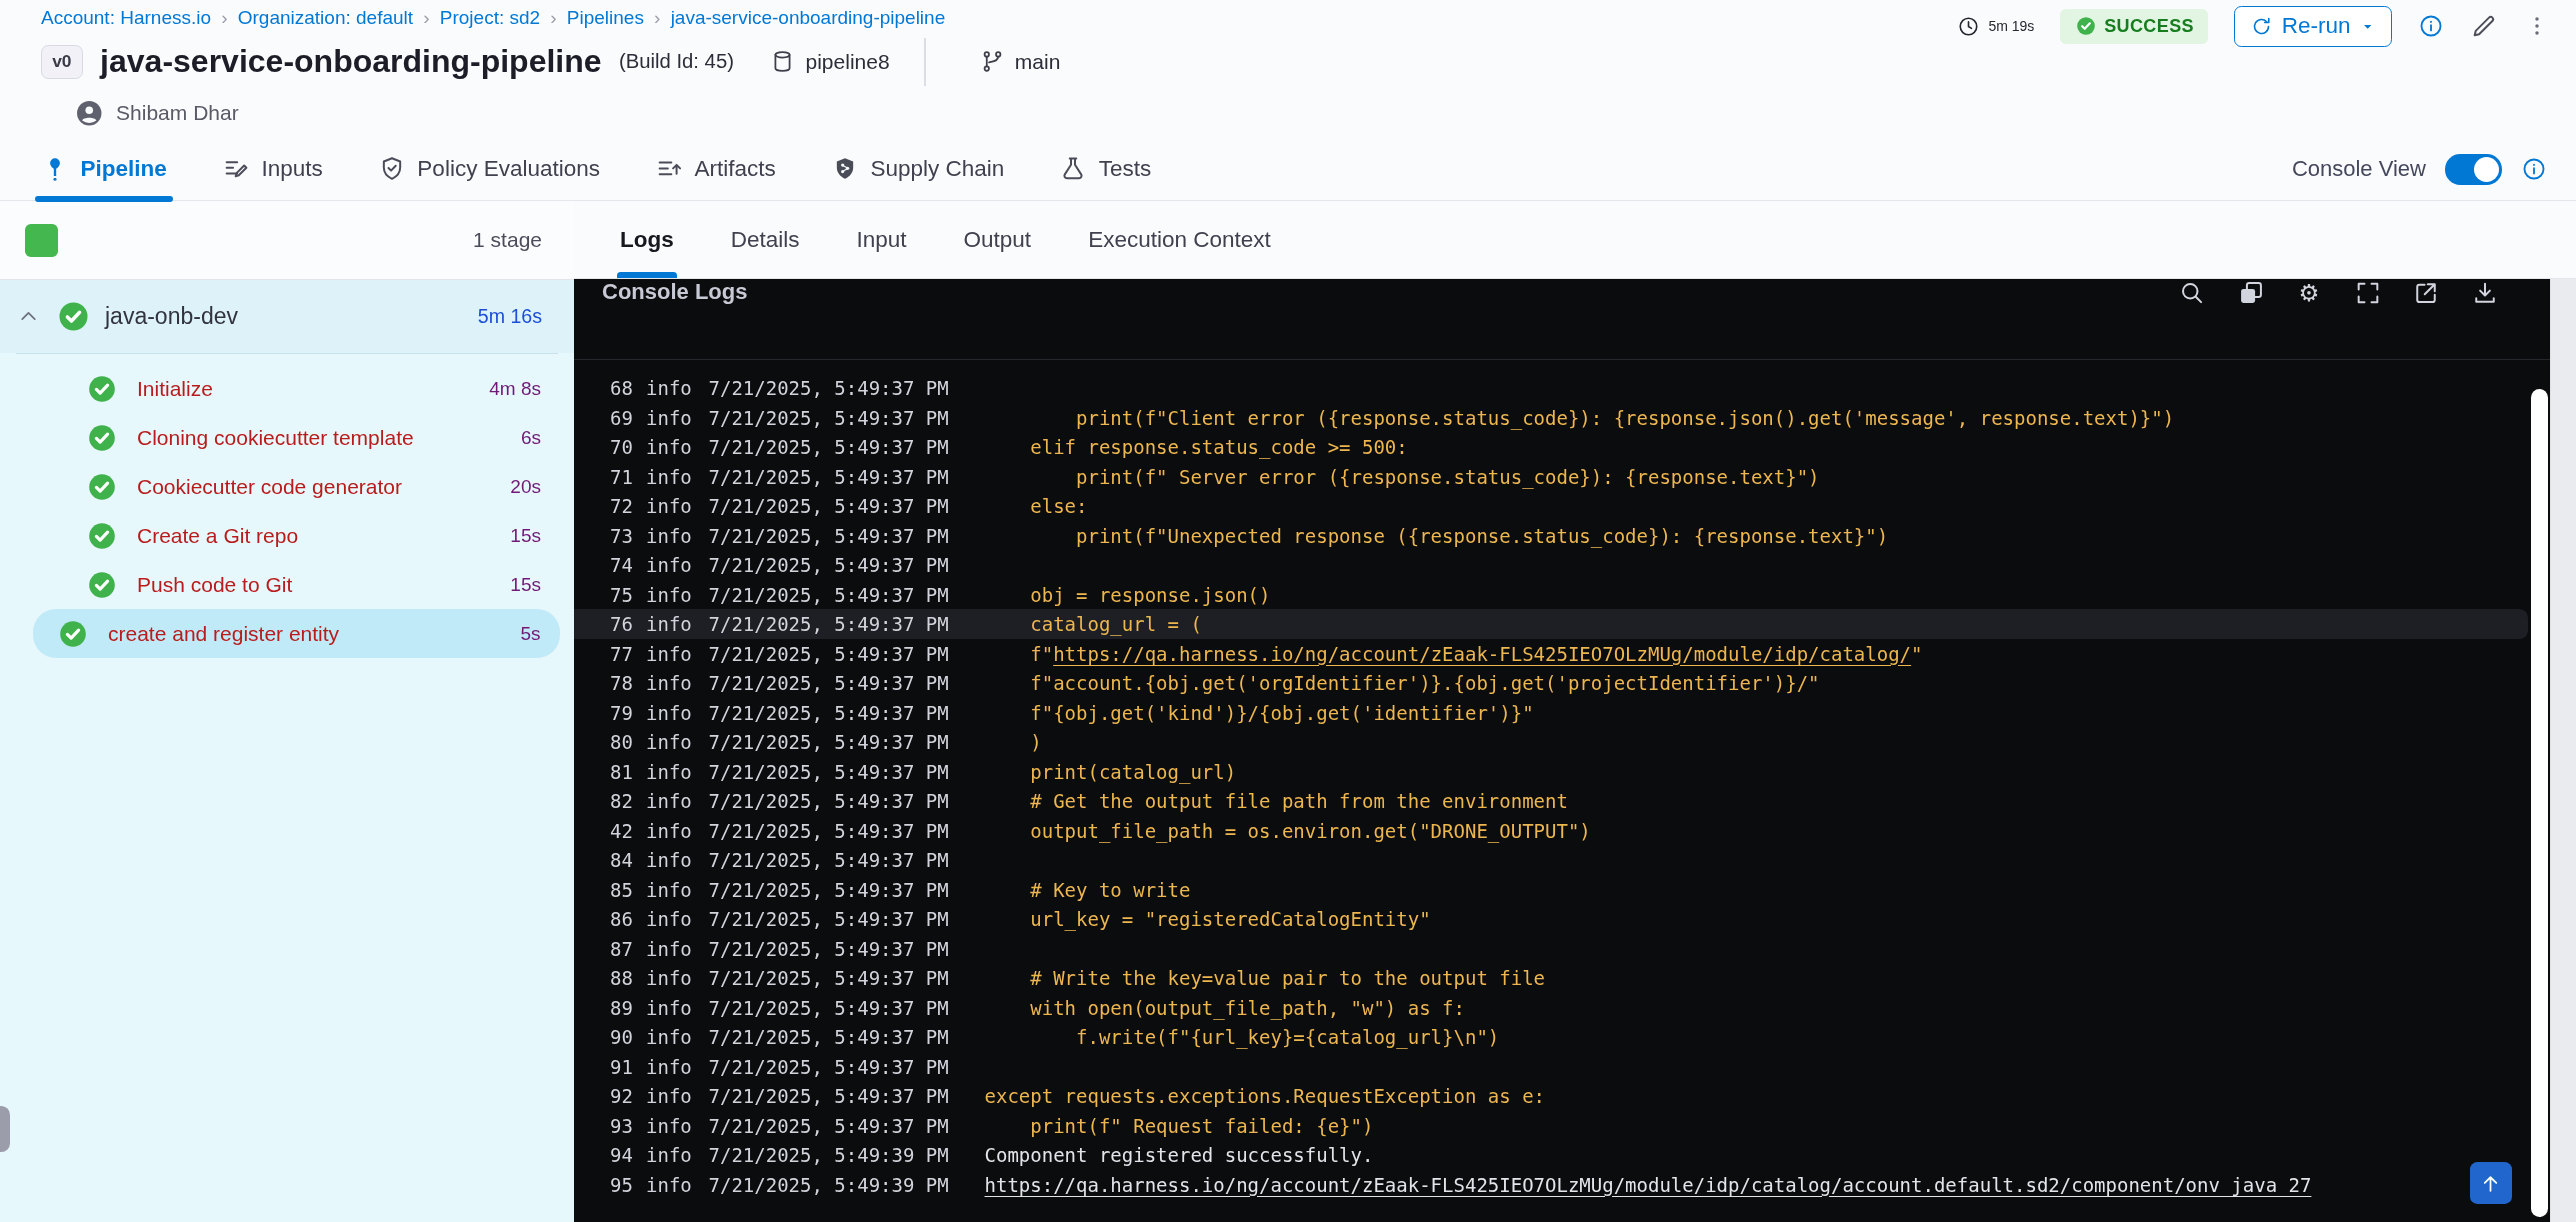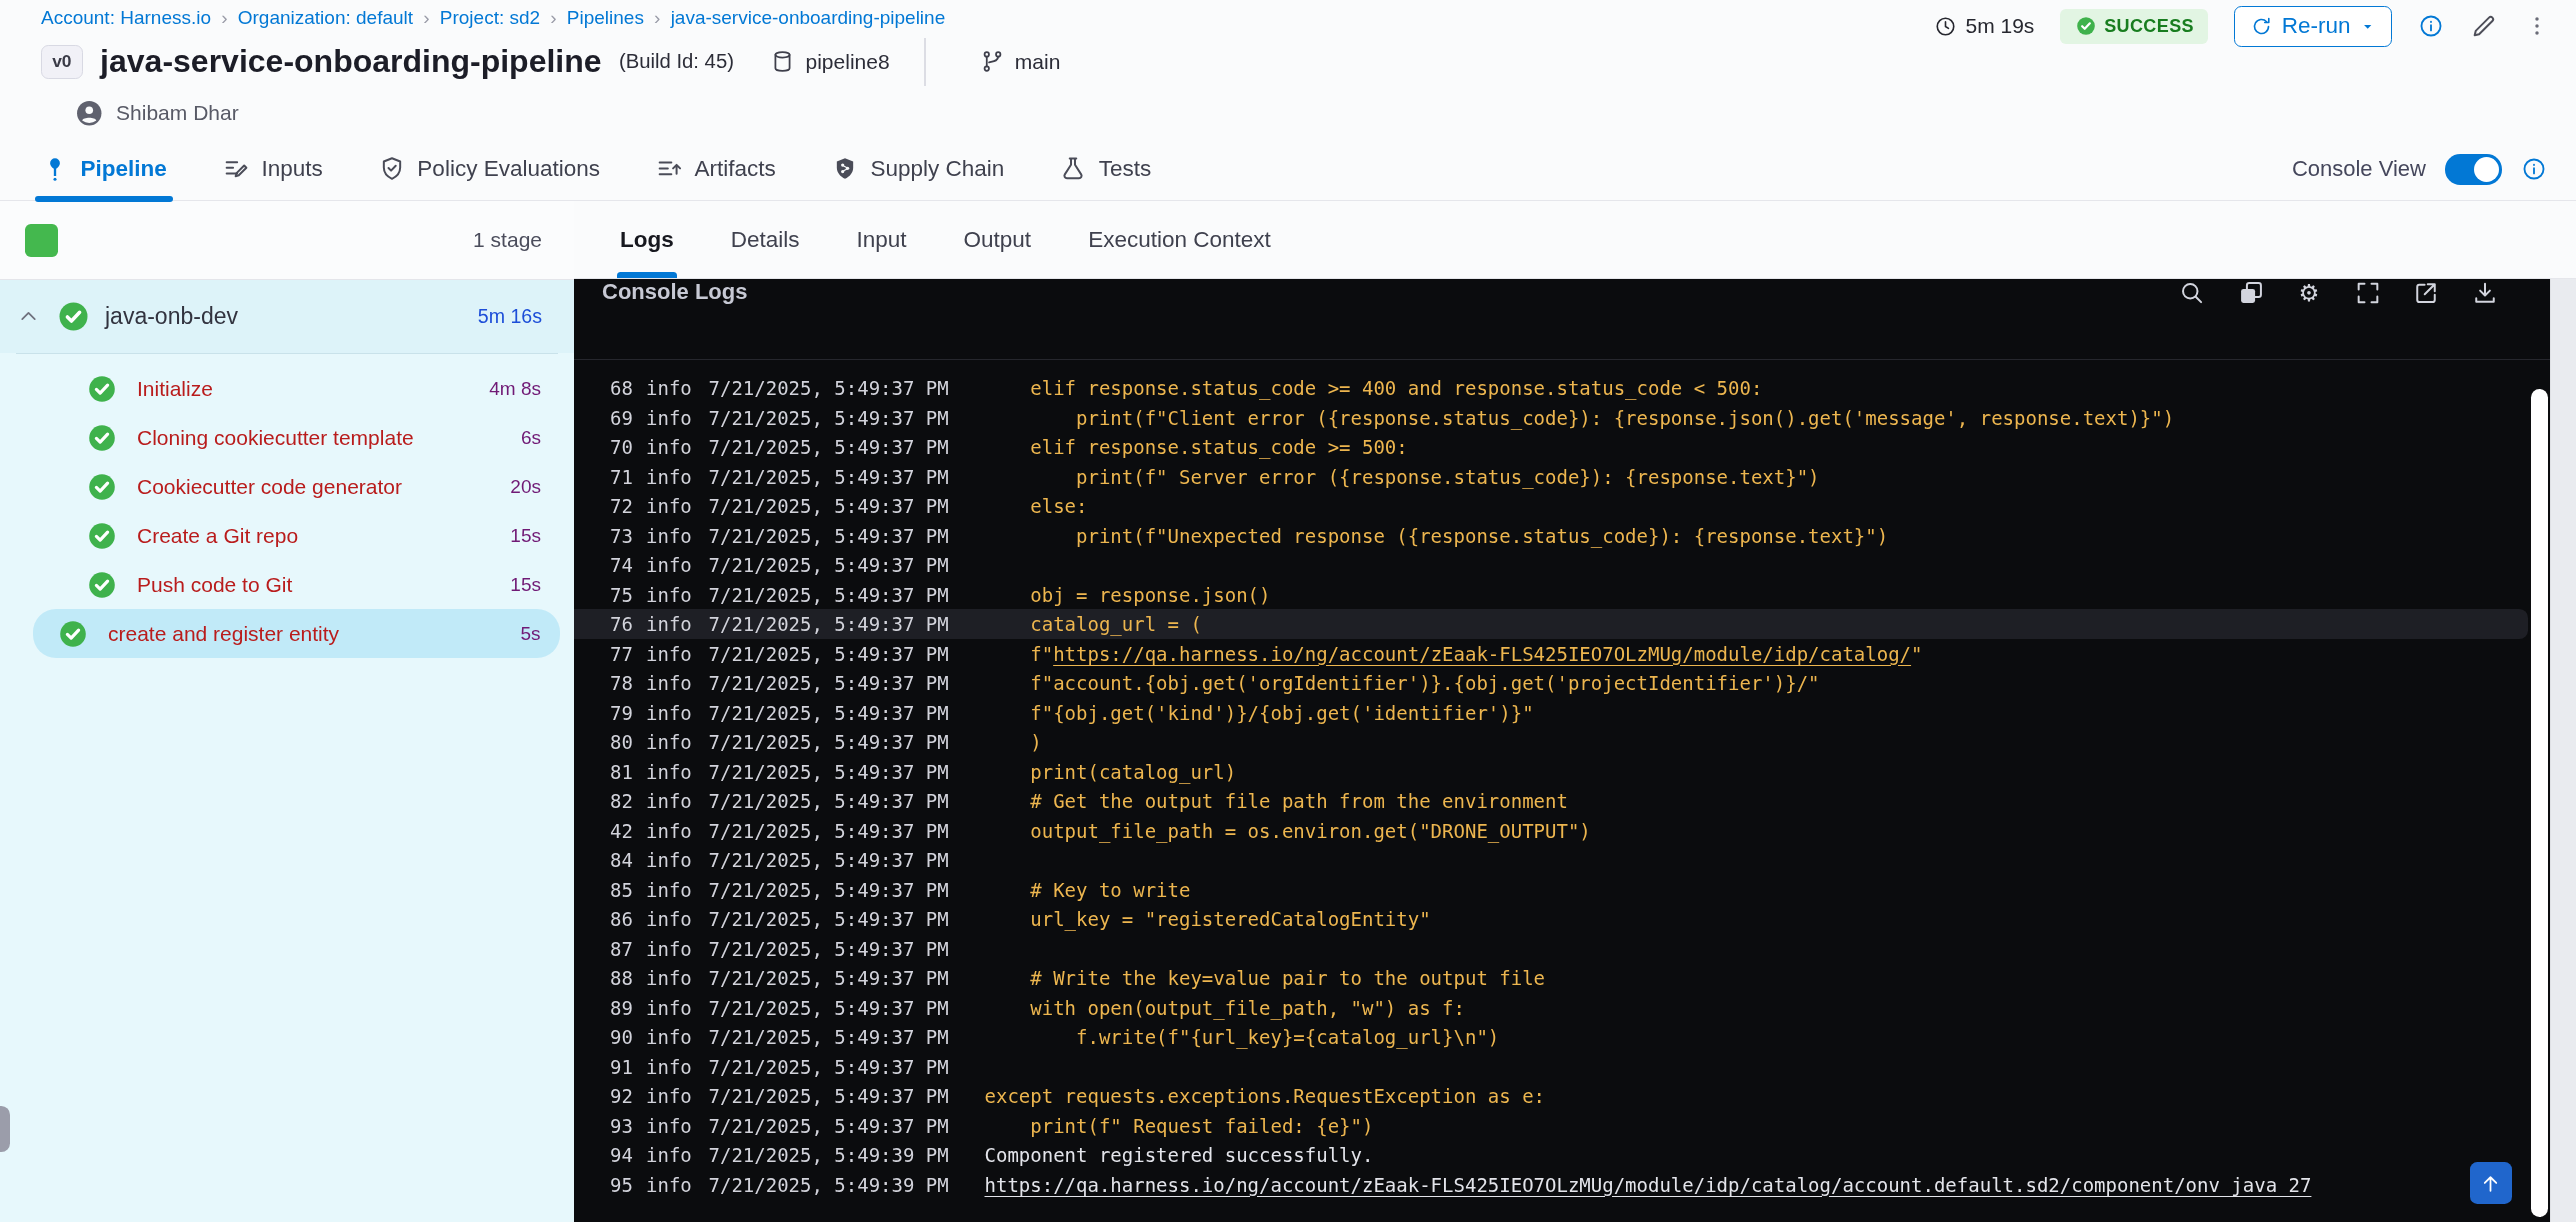--- a/index.html
+++ b/index.html
@@ -4,21 +4,21 @@
 <style>
   html,body{margin:0;padding:0}
   body{width:2576px;height:1223px;overflow:hidden;background:#eef0f3;font-family:"Liberation Sans",sans-serif;position:relative}
   .app{position:absolute;inset:0;display:flex;flex-direction:column}
   
   .app-header{background:#fafbfc;padding:7.3px 29px 0 41px;position:relative;flex:none}
   .breadcrumb{font-size:19px;display:flex;gap:10.2px;align-items:center}
   .crumb{color:#0278d5;text-decoration:none;cursor:pointer}
   .crumb-sep{color:#9a9ca8}
   .hdr-right{position:absolute;top:5.8px;right:26px;display:flex;align-items:center;gap:26px}
-  .dur{display:flex;align-items:center;gap:8.7px;font-size:21px;color:#26272f;font-weight:500}
+  .dur{display:flex;align-items:center;gap:8.7px;font-size:14px;color:#26272f;font-weight:500}
   .ic{display:inline-flex}
   .ic svg{width:100%;height:100%}
   .ic.clock{width:23px;height:23px;color:#26272f}
   .badge-success{display:flex;align-items:center;gap:7.3px;background:#e2f5e3;color:#187d1f;font-weight:700;font-size:18px;letter-spacing:0.4px;padding:6.5px 14.5px;border-radius:5.8px}
   .badge-success .ic{width:22px;height:22px}
   .rerun{display:flex;align-items:center;gap:8.7px;background:#fff;border:1.5px solid #0278d5;color:#0278d5;font-size:22.5px;font-weight:500;padding:6.5px 14.5px;border-radius:7.3px;font-family:inherit;cursor:pointer}
   .rerun .ic{width:23px;height:23px}
   .rerun .caret{width:17.4px;height:17.4px}
   .ic.info,.ic.info2{width:26px;height:26px;color:#0278d5}
   .ic.edit{width:28px;height:28px;color:#4d4e59}
@@ -403,21 +403,21 @@
                   </svg>
                 </span>
                 <span class="tool-ic">
                   <svg viewBox="0 0 24 24" fill="none" stroke="currentColor" stroke-width="1.7" stroke-linecap="round" stroke-linejoin="round">
                     <path d="M12 4v10m-4.2-4L12 14.2 16.2 10M4.5 16.5v3h15v-3"></path>
                   </svg>
                 </span>
               </div>
           </div>
           <div class="log-rows" id="log-rows">
-              <div class="lrow"><span class="lnum">68</span><span class="llevel">info</span><span class="ltime">7/21/2025, 5:49:37 PM</span><span class="lcode code">    elif response.status_code &gt;= 400 and response.status_code &lt; 500:</span></div>
+              <div class="lrow"><span class="lnum">68</span><span class="llevel">info</span><span class="ltime">7/21/2025, 5:49:37 PM</span></div>
               <div class="lrow"><span class="lnum">69</span><span class="llevel">info</span><span class="ltime">7/21/2025, 5:49:37 PM</span><span class="lcode code">        print(f"Client error ({response.status_code}): {response.json().get('message', response.text)}")</span></div>
               <div class="lrow"><span class="lnum">70</span><span class="llevel">info</span><span class="ltime">7/21/2025, 5:49:37 PM</span><span class="lcode code">    elif response.status_code &gt;= 500:</span></div>
               <div class="lrow"><span class="lnum">71</span><span class="llevel">info</span><span class="ltime">7/21/2025, 5:49:37 PM</span><span class="lcode code">        print(f" Server error ({response.status_code}): {response.text}")</span></div>
               <div class="lrow"><span class="lnum">72</span><span class="llevel">info</span><span class="ltime">7/21/2025, 5:49:37 PM</span><span class="lcode code">    else:</span></div>
               <div class="lrow"><span class="lnum">73</span><span class="llevel">info</span><span class="ltime">7/21/2025, 5:49:37 PM</span><span class="lcode code">        print(f"Unexpected response ({response.status_code}): {response.text}")</span></div>
               <div class="lrow"><span class="lnum">74</span><span class="llevel">info</span><span class="ltime">7/21/2025, 5:49:37 PM</span><span class="lcode code"></span></div>
               <div class="lrow"><span class="lnum">75</span><span class="llevel">info</span><span class="ltime">7/21/2025, 5:49:37 PM</span><span class="lcode code">    obj = response.json()</span></div>
               <div class="lrow hl"><span class="lnum">76</span><span class="llevel">info</span><span class="ltime">7/21/2025, 5:49:37 PM</span><span class="lcode code">    catalog_url = (</span></div>
               <div class="lrow"><span class="lnum">77</span><span class="llevel">info</span><span class="ltime">7/21/2025, 5:49:37 PM</span><span class="lcode code">    f"<a class="llink">https://qa.harness.io/ng/account/zEaak-FLS425IEO7OLzMUg/module/idp/catalog/</a>"</span></div>
               <div class="lrow"><span class="lnum">78</span><span class="llevel">info</span><span class="ltime">7/21/2025, 5:49:37 PM</span><span class="lcode code">    f"account.{obj.get('orgIdentifier')}.{obj.get('projectIdentifier')}/"</span></div>

